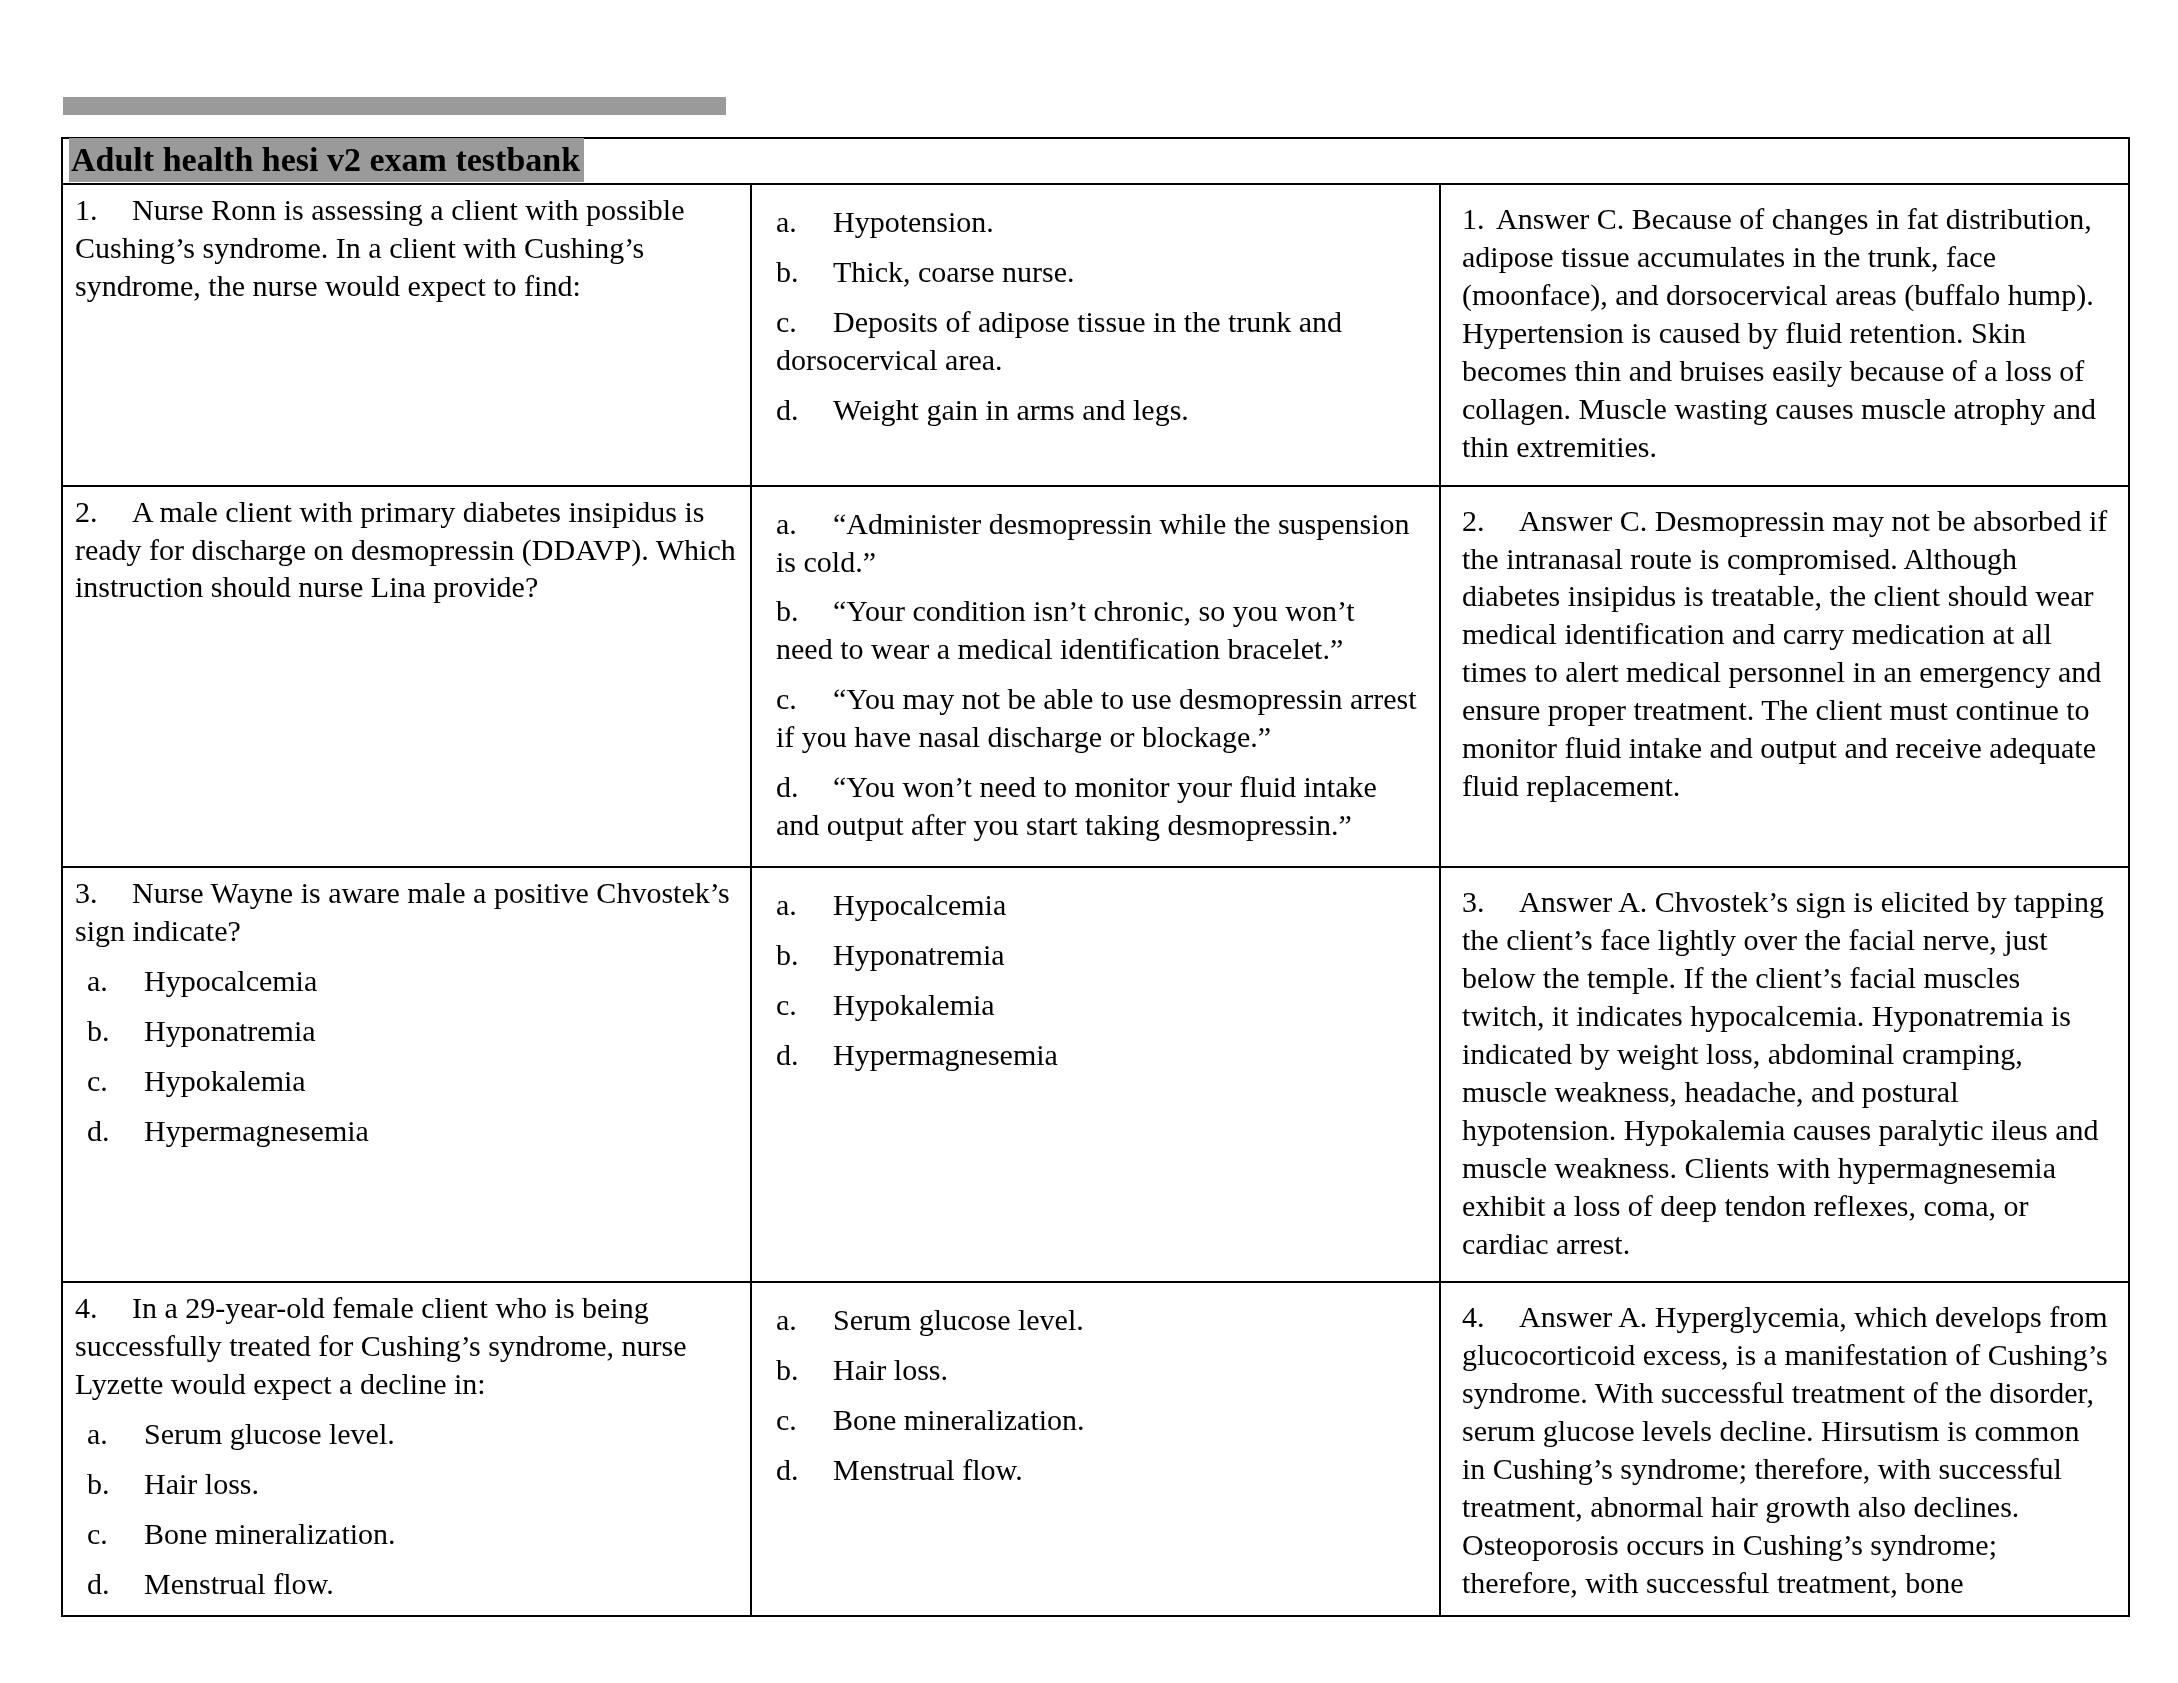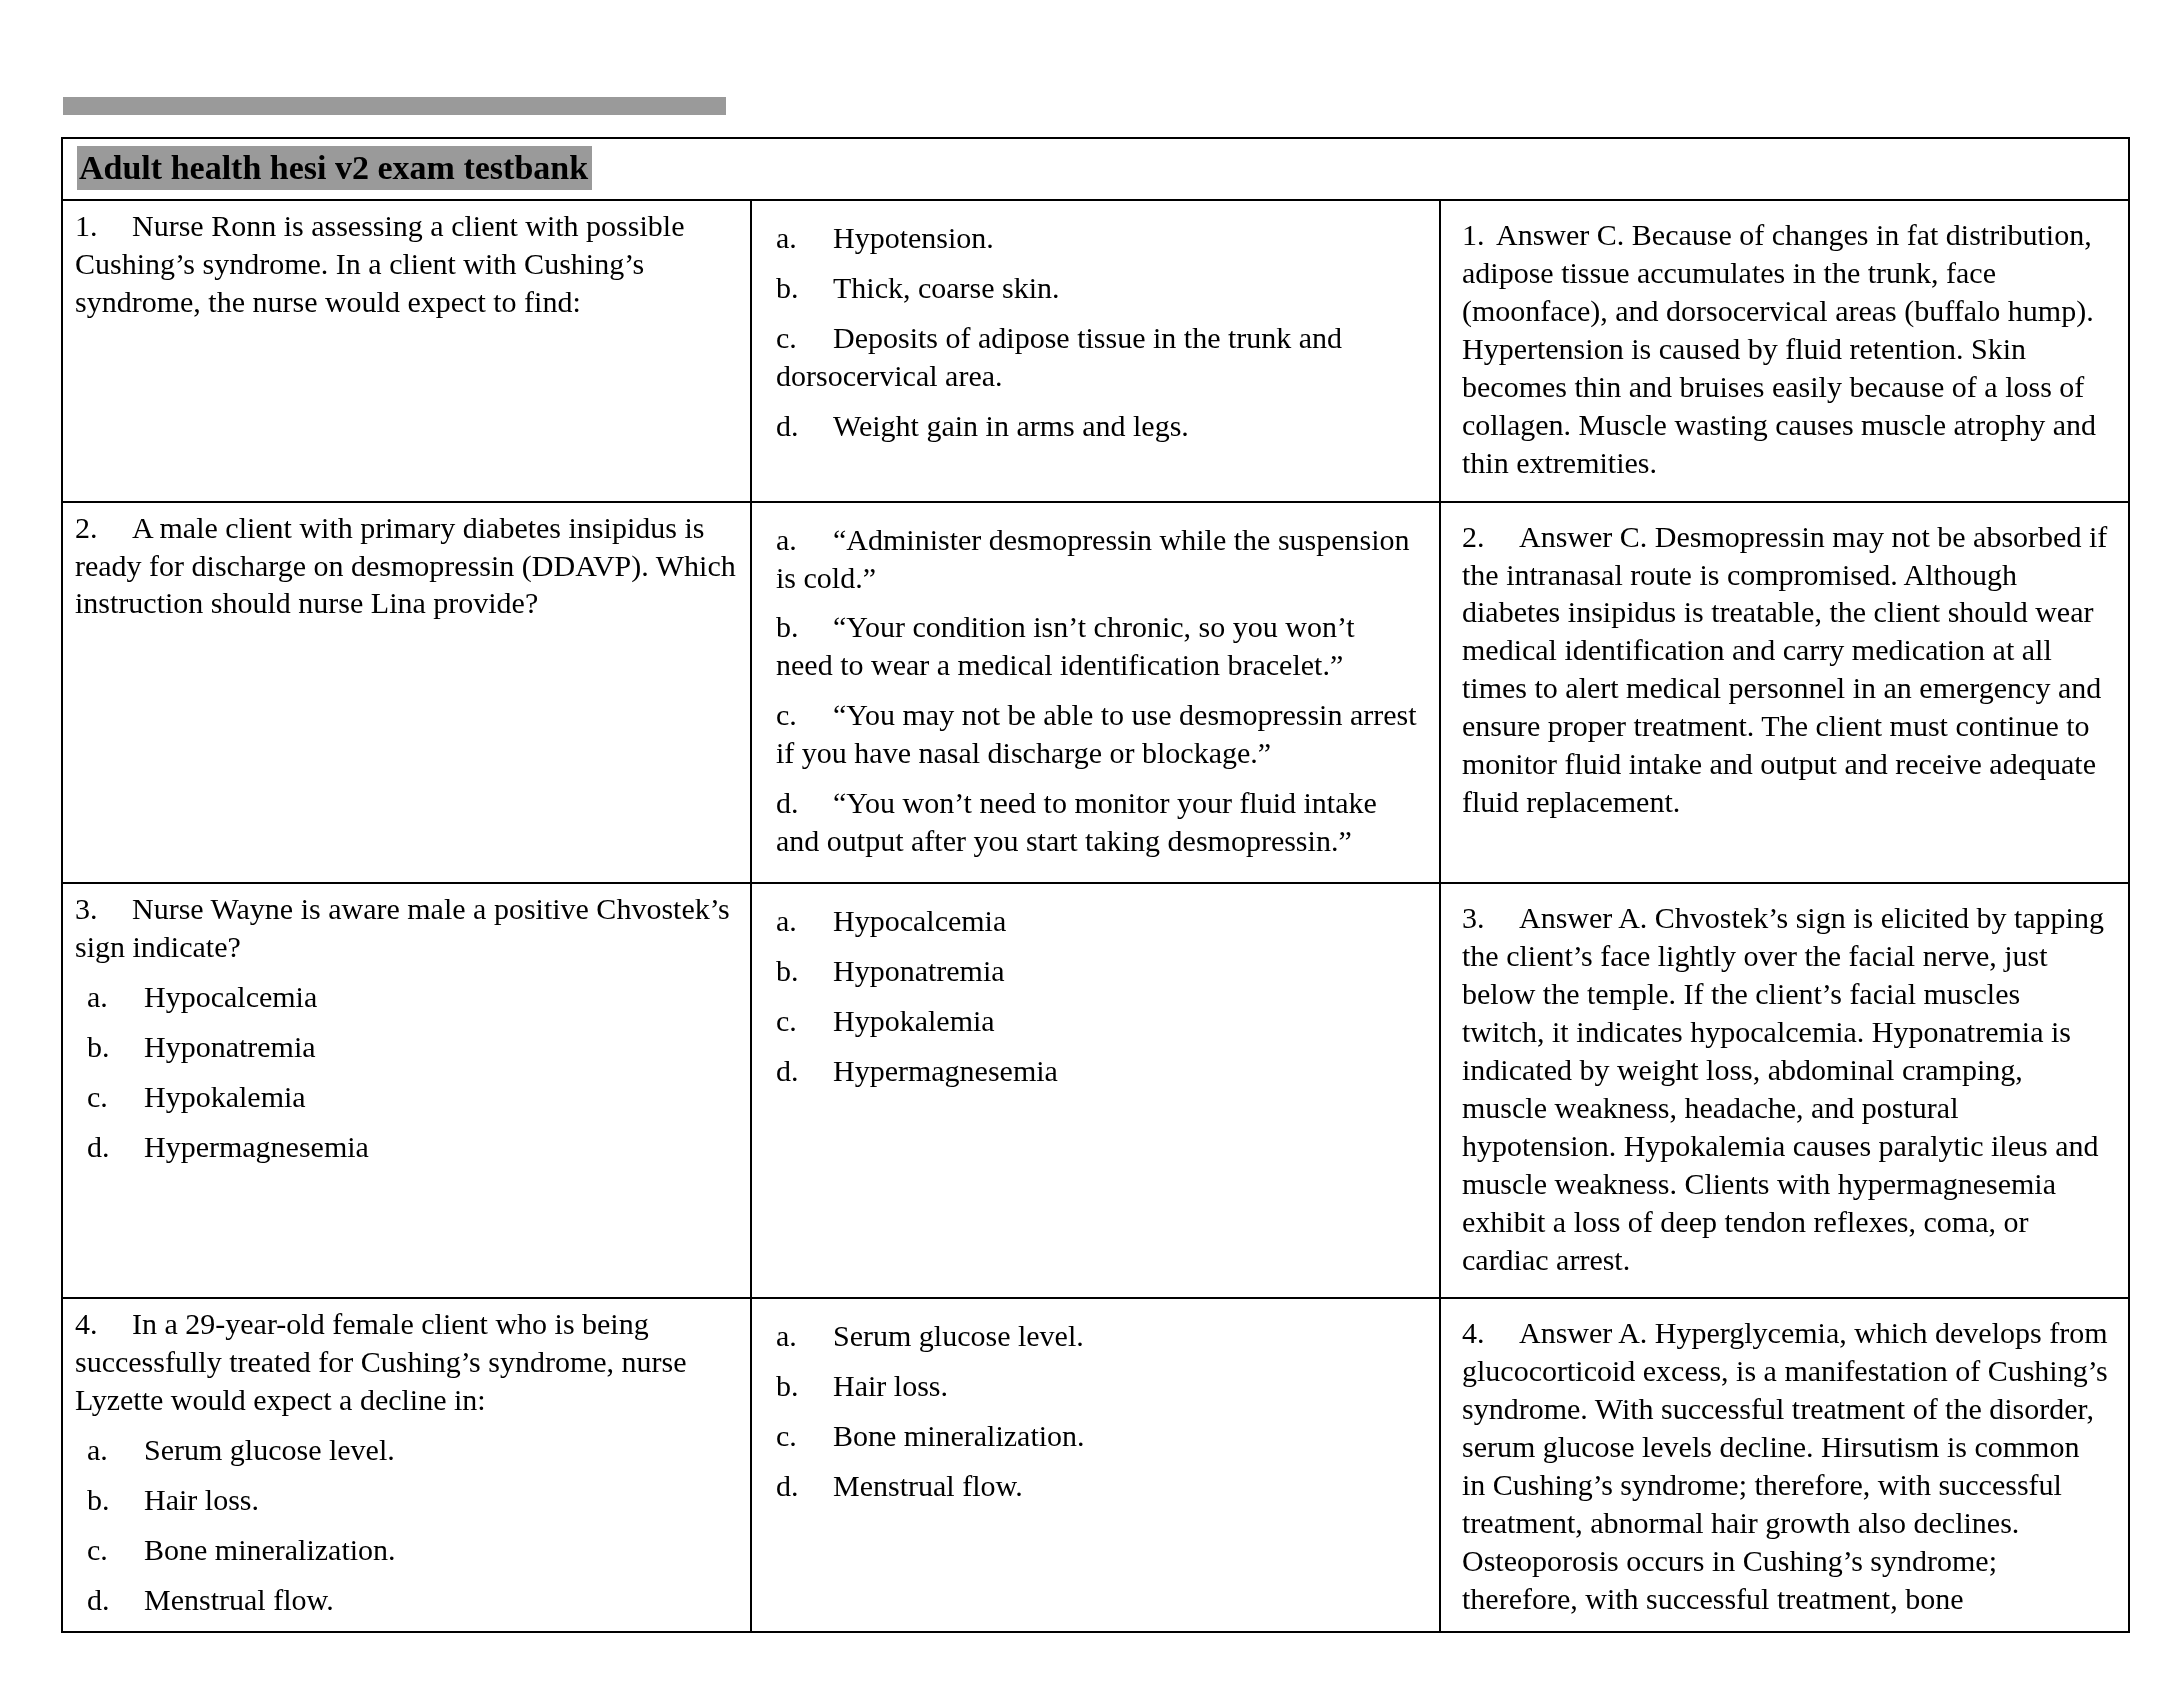--- a/index.html
+++ b/index.html
@@ -58,21 +58,21 @@
     line-height: 1.265;
     word-wrap: break-word;
   }
 
   td.col-q   { width: 618px; border-radius: 29px; }
   td.col-opt { width: 616px; }
   td.col-ans { width: 836px; }
 
   
   tr.title-row td {
-    padding: 8px;
+    padding: 0;
     border: 2px solid #000000;
     height: 44px;
   }
   .title-inner {
     position: relative;
     height: 44px;
   }
   .title-text {
     position: absolute;
     left: 6px;
@@ -136,21 +136,21 @@
             </div>
           </td>
         </tr>
 
         <tr>
           <td class="col-q">
             <p class="qline hang"><span class="qnum">1.</span><span>Nurse Ronn is assessing a client with possible Cushing’s syndrome. In a client with Cushing’s syndrome, the nurse would expect to find:</span></p>
           </td>
           <td class="col-opt">
             <p class="opt hang"><span class="opt-let">a.</span><span>Hypotension.</span></p>
-            <p class="opt hang"><span class="opt-let">b.</span><span>Thick, coarse skin.</span></p>
+            <p class="opt hang"><span class="opt-let">b.</span><span>Thick, coarse nurse.</span></p>
             <p class="opt hang"><span class="opt-let">c.</span><span>Deposits of adipose tissue in the trunk and dorsocervical area.</span></p>
             <p class="opt hang"><span class="opt-let">d.</span><span>Weight gain in arms and legs.</span></p>
           </td>
           <td class="col-ans">
             <p class="ans hang"><span class="ans-num tight">1.</span><span>Answer C. Because of changes in fat distribution, adipose tissue accumulates in the trunk, face (moonface), and dorsocervical areas (buffalo hump). Hypertension is caused by fluid retention. Skin becomes thin and bruises easily because of a loss of collagen. Muscle wasting causes muscle atrophy and thin extremities.</span></p>
           </td>
         </tr>
 
         <tr>
           <td class="col-q">

